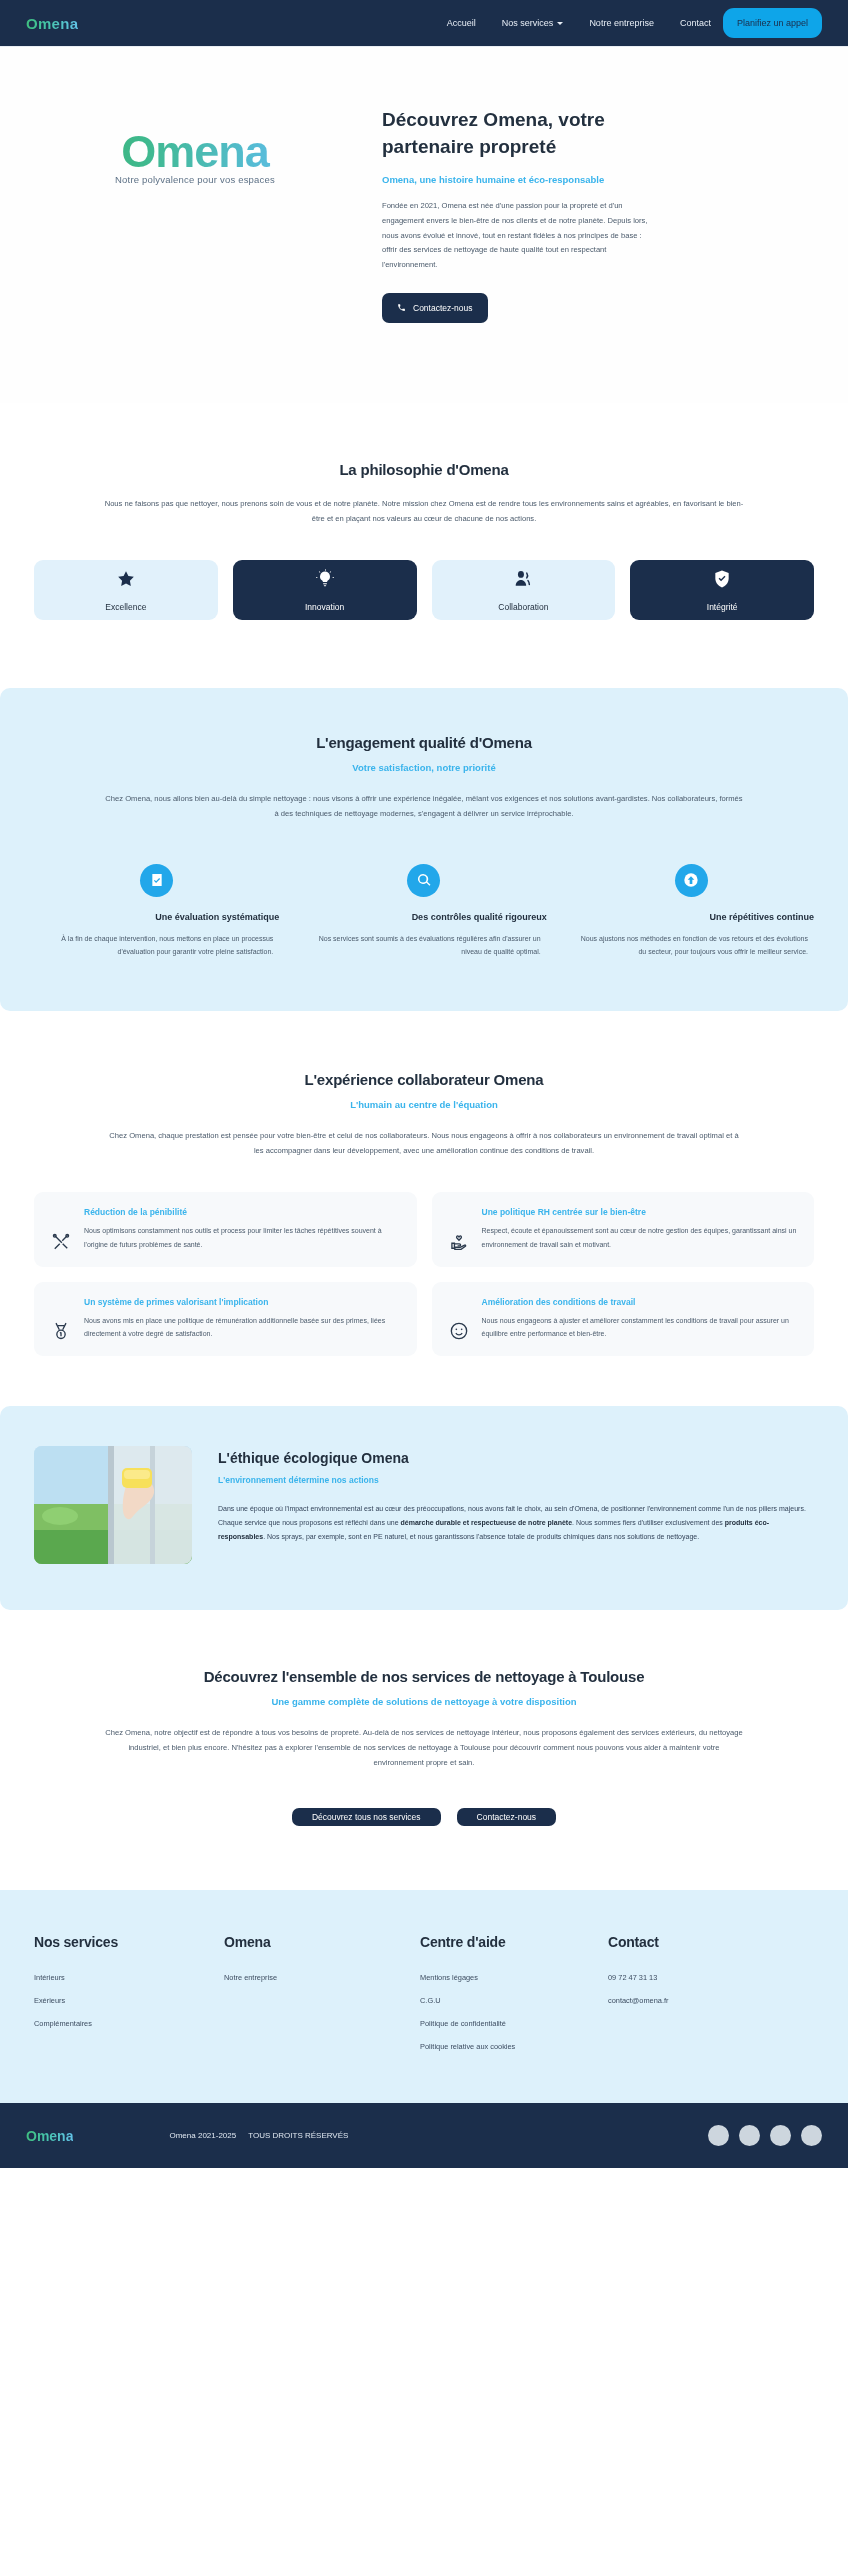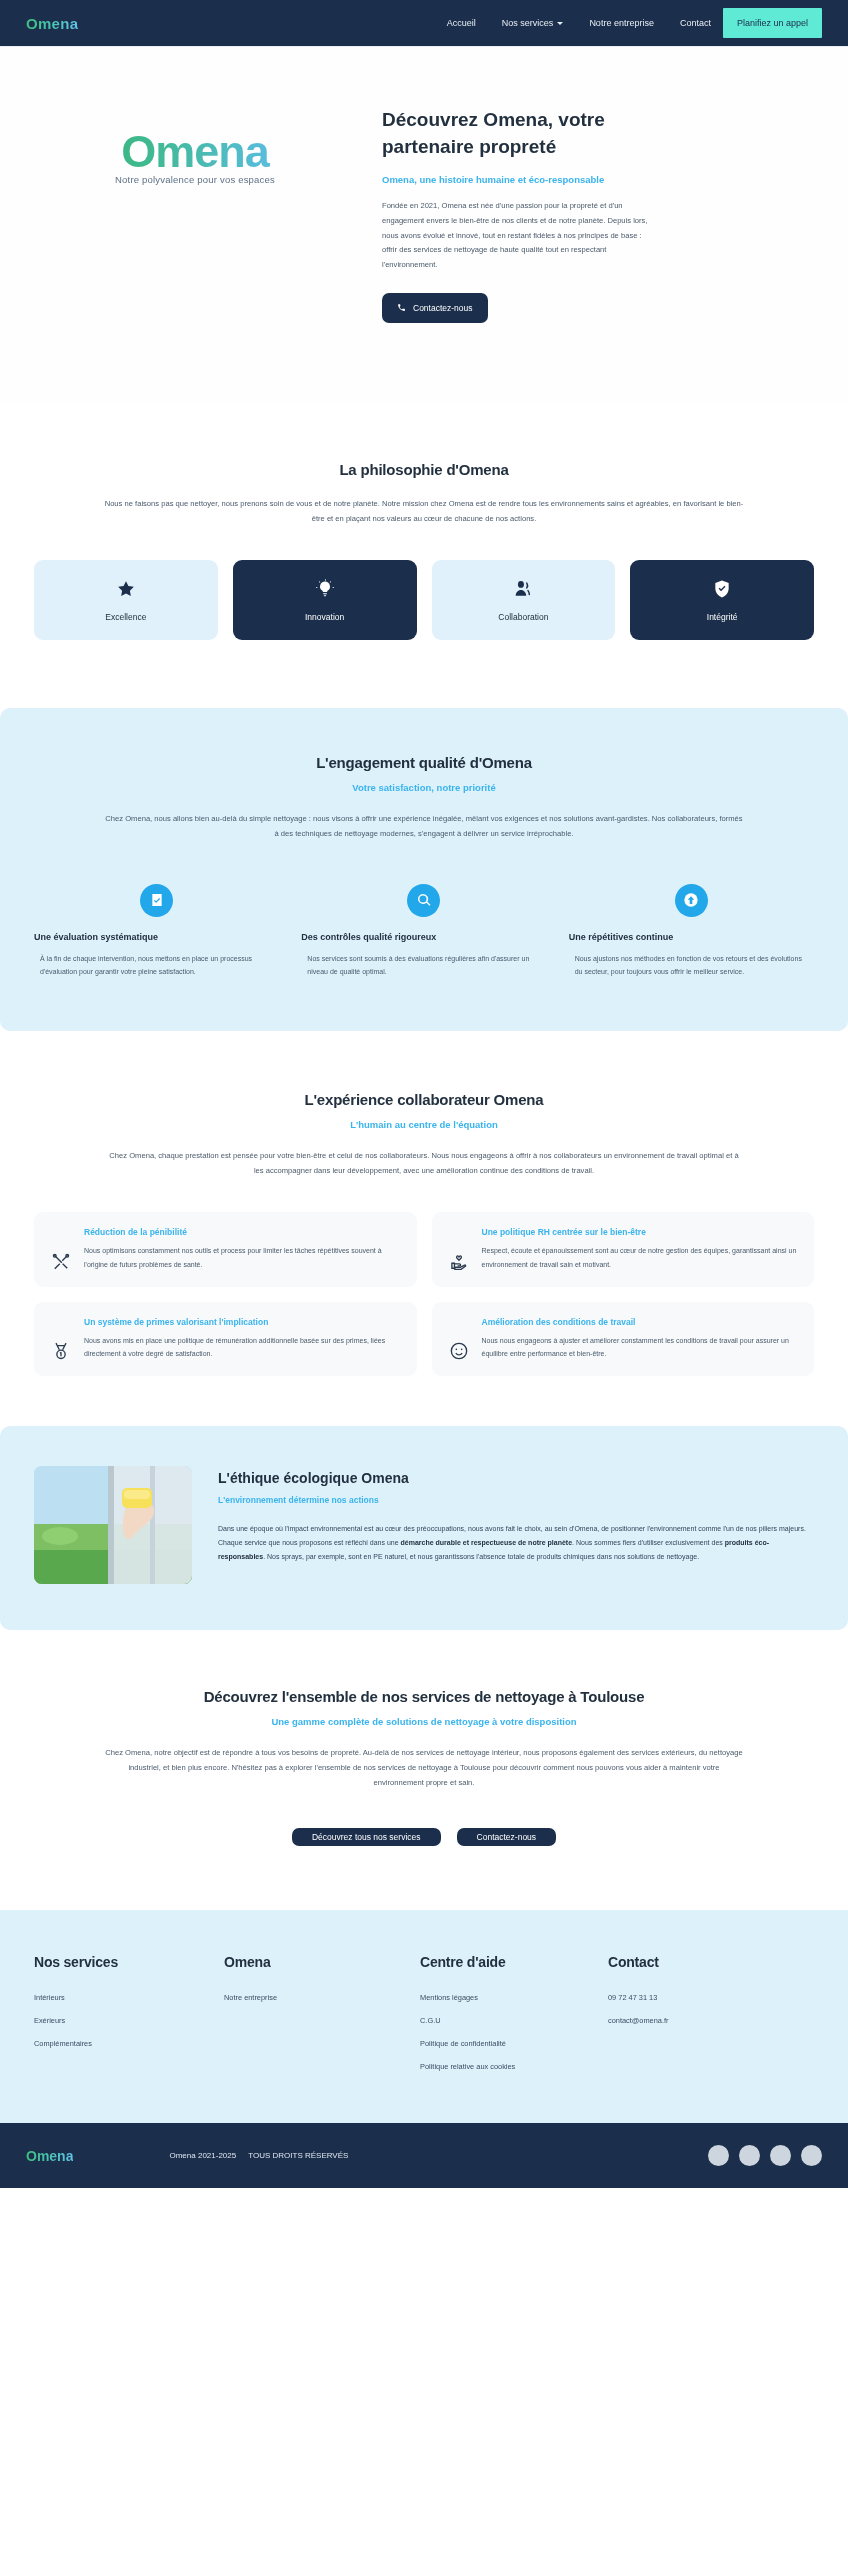--- a/index.html
+++ b/index.html
@@ -19,21 +19,21 @@
     padding:0 26px;position:relative;
   }
   .nav-logo{font-size:15px;font-weight:700;letter-spacing:.3px;
     background:linear-gradient(90deg,#3fbf7f 0%,#45c4a8 40%,#62c3e8 100%);
     -webkit-background-clip:text;background-clip:text;color:transparent;
   }
   .nav-links{display:flex;align-items:center;gap:26px;margin-left:auto;margin-right:12px;}
   .nav-link{color:#e8eef6;font-size:9px;text-decoration:none;white-space:nowrap;display:flex;align-items:center;gap:4px;}
   .chev{display:inline-block;width:0;height:0;border-left:3px solid transparent;border-right:3px solid transparent;border-top:3.5px solid #e8eef6;}
   .nav-cta{
-    background:#5eead4;color:#1b2e4b;font-size:9px;border-radius:1px;
+    background:#0ea5e9;color:#1b2e4b;font-size:9px;border-radius:11px;
     padding:10px 14px;border:none;white-space:nowrap;cursor:pointer;
     font-family:inherit;
   }
   .nav-rule{height:1px;background:#e9eef4;}
 
   
   .hero{display:flex;padding:56px 30px 80px 30px;gap:22px;align-items:flex-start;background:#fefefe;}
   .hero-left{width:330px;padding-top:26px;text-align:center;}
   .brand-big{
     font-size:45px;font-weight:700;letter-spacing:-1px;line-height:1;
@@ -55,36 +55,36 @@
   
   .sec{padding:0 34px;}
   .sec-h2{font-size:15px;font-weight:600;text-align:center;color:#23303f;letter-spacing:-.2px;}
   .sec-sub{font-size:9.5px;font-weight:600;text-align:center;color:#3ab4ec;margin-top:11px;}
   .sec-p{font-size:7.6px;line-height:2;color:#4a5a6b;text-align:center;max-width:640px;margin:18px auto 0;}
 
   
   .philo{padding-top:58px;padding-bottom:46px;}
   .values{display:flex;gap:15px;margin-top:34px;}
   .value-card{
-    flex:1;height:80px;border-radius:9px;display:flex;flex-direction:column;
+    flex:1;height:60px;border-radius:9px;display:flex;flex-direction:column;
     align-items:center;justify-content:center;gap:13px;
   }
   .value-card.light{background:#e1f1fb;}
   .value-card.dark{background:#1b2e4b;}
   .value-card.light .v-label{color:#23303f;}
   .value-card.dark .v-label{color:#ffffff;}
   .v-label{font-size:8.5px;font-weight:500;}
   .v-ic{width:20px;height:20px;display:block;}
   .value-card.light .v-ic{fill:#1b2e4b;}
   .value-card.dark .v-ic{fill:#ffffff;}
 
   
   .band-blue{background:#ddf1fb;border-radius:10px;margin:22px 0 0;padding:46px 34px 52px;}
   .feat3{display:flex;gap:22px;margin-top:42px;}
-  .feat{flex:1;text-align:left;}
+  .feat{flex:1;text-align:right;}
   .feat-circ{
     width:33px;height:33px;border-radius:50%;background:#22a7ea;
     margin:0 auto 15px;display:flex;align-items:center;justify-content:center;
   }
   .feat-circ svg{width:16px;height:16px;fill:#fff;}
   .feat-t{font-size:9px;font-weight:600;color:#23303f;}
   .feat-p{font-size:7px;line-height:1.95;color:#4a5a6b;margin-top:10px;padding:0 6px;}
 
   
   .expsec{padding-top:60px;padding-bottom:50px;}

